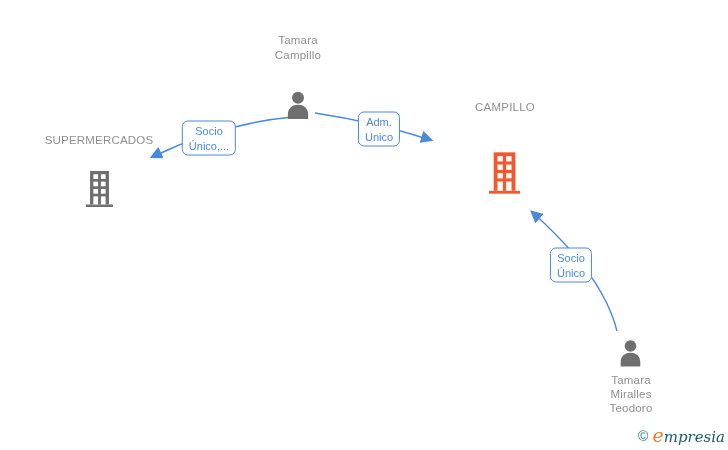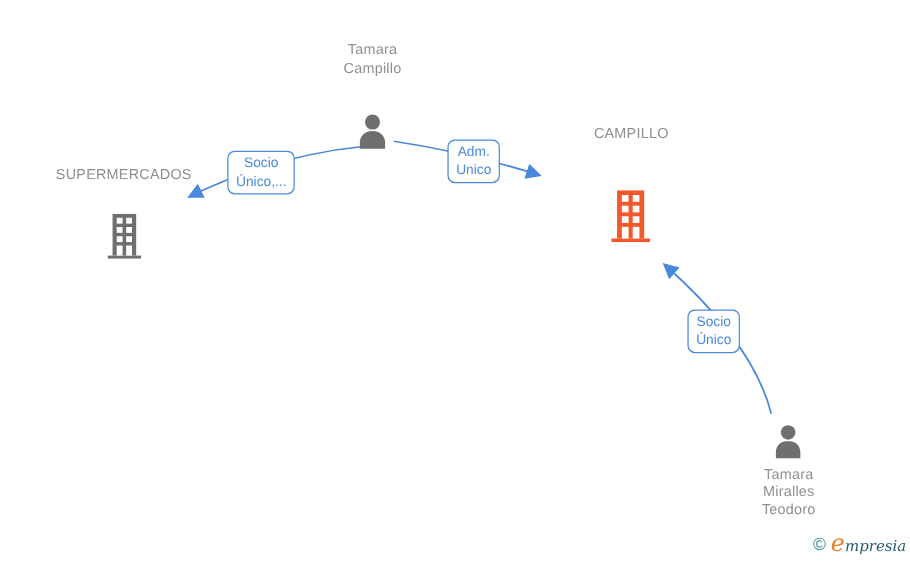--- a/index.html
+++ b/index.html
@@ -85,21 +85,21 @@
     color: #ef7d25;
     font-family: "DejaVu Serif", serif;
     font-style: italic;
     font-size: 19px;
     margin-left: 4px;
   }
   #brand-rest {
     color: #1e5a6d;
     font-family: "DejaVu Serif", serif;
     font-style: italic;
-    font-size: 12px;
+    font-size: 15px;
   }
 </style>
 </head>
 <body>
 
 <div id="canvas">
 
   <svg id="edges-svg" viewBox="0 0 728 450" xmlns="http://www.w3.org/2000/svg">
     <defs>
       <marker id="arrowhead" viewBox="0 0 10 10" refX="8" refY="5" markerWidth="9" markerHeight="9" orient="auto-start-reverse">

